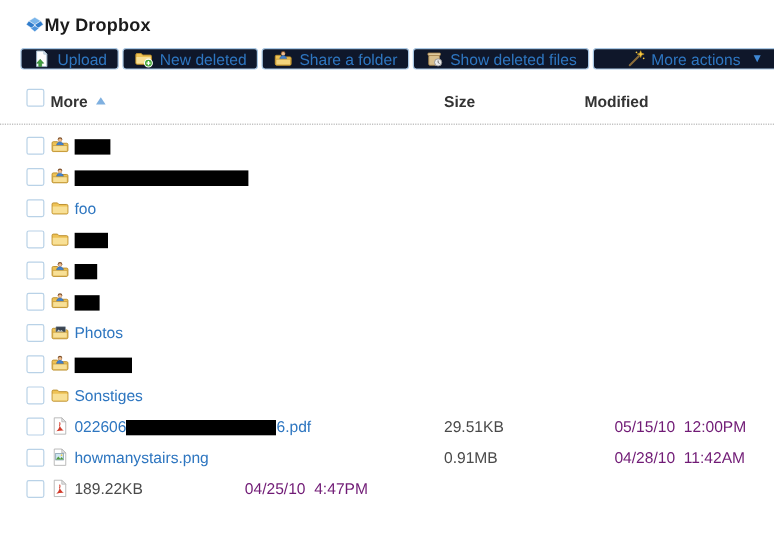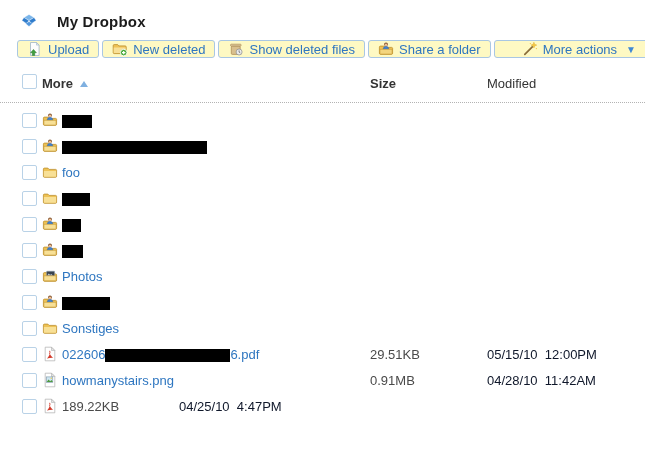--- a/index.html
+++ b/index.html
@@ -1,50 +1,50 @@
 <!DOCTYPE html>
 <html><head>
 <meta charset="utf-8">
 <style>
   html,body{margin:0;padding:0;background:#fff;}
   body{width:645px;height:451px;overflow:hidden;font-family:"Liberation Sans",sans-serif;color:#333;}
   .page{position:relative;width:645px;height:451px;}
 
   
-  .titlebar{display:flex;align-items:center;gap:20px;padding:11px 0 0 21px;height:20px;}
+  .titlebar{display:flex;align-items:center;gap:0;padding:11px 0 0 21px;height:20px;}
   .title{font-size:15px;font-weight:bold;color:#1b1b1b;letter-spacing:.2px;}
   .icon16{width:16px;height:16px;flex:0 0 16px;}
 
   
   .toolbar{display:flex;gap:3px;margin:9px 0 0 17px;}
-  .btn{display:flex;align-items:center;gap:5px;border:1px solid #a9c7e3;background:#fef9c3;
+  .btn{display:flex;align-items:center;gap:5px;border:1px solid #a9c7e3;background:#0f172a;
        border-radius:3px;padding:2px 9px;height:18px;font-family:"Liberation Sans",sans-serif;
        font-size:13px;color:#2e76c0;cursor:pointer;}
   .btn:last-child{padding:2px 27px;}
   .btn-label{white-space:nowrap;}
   .caret{font-size:10px;color:#3f88d4;margin-left:4px;}
 
   
   .table-header{display:flex;align-items:center;margin-top:16px;padding:0 0 9px 22px;
                 border-bottom:1px dotted #b3b3b3;}
   .h-check{width:20px;}
   .h-name{width:328px;font-size:13px;font-weight:bold;color:#333;display:flex;align-items:center;gap:7px;cursor:pointer;}
   .h-size{width:117px;font-size:13px;font-weight:bold;color:#333;cursor:pointer;}
-  .h-mod{flex:1;font-size:13px;font-weight:normal;color:#333;cursor:pointer;}
+  .h-mod{flex:1;font-size:13px;font-weight:bold;color:#333;cursor:pointer;}
   .sort-up{width:0;height:0;border-left:4px solid transparent;border-right:4px solid transparent;
            border-bottom:6px solid #7fb0e0;display:inline-block;}
 
   
   .rows{margin-top:4px;}
   .row{display:flex;align-items:center;height:26px;padding-left:22px;}
   .c-check{width:20px;display:flex;align-items:center;}
   .c-icon{width:20px;display:flex;align-items:center;}
   .c-name{width:308px;font-size:13px;white-space:nowrap;overflow:hidden;}
   .c-size{width:117px;font-size:13px;color:#4a4a4a;}
-  .c-mod{flex:1;font-size:13px;color:#0f172a;white-space:pre;}
+  .c-mod{flex:1;font-size:13px;color:#701a75;white-space:pre;margin-left:25px;}
   .cb{display:inline-block;width:13px;height:13px;background:#fff;border:1px solid #b9d2e7;border-radius:2px;cursor:pointer;}
   .name-link{color:#2e76c0;text-decoration:none;cursor:pointer;}
   .bar{display:inline-block;height:13px;background:#000;vertical-align:text-bottom;}
 </style>
 </head>
 <body>
 
 <svg width="0" height="0" style="position:absolute" aria-hidden="true">
   <defs>
     <symbol id="sym-dropbox" viewBox="0 0 16 16">
@@ -153,29 +153,29 @@
         <span class="btn-label">Upload</span>
       </button>
       <button class="btn">
         <svg class="icon16" viewBox="0 0 16 16">
           <use href="#sym-new-folder" xlink:href="#sym-new-folder"></use>
         </svg>
         <span class="btn-label">New deleted</span>
       </button>
       <button class="btn">
         <svg class="icon16" viewBox="0 0 16 16">
+          <use href="#sym-share-folder" xlink:href="#sym-share-folder"></use>
+        </svg>
+        <span class="btn-label">Share a folder</span>
+      </button>
+      <button class="btn">
+        <svg class="icon16" viewBox="0 0 16 16">
           <use href="#sym-deleted-files" xlink:href="#sym-deleted-files"></use>
         </svg>
         <span class="btn-label">Show deleted files</span>
-      </button>
-      <button class="btn">
-        <svg class="icon16" viewBox="0 0 16 16">
-          <use href="#sym-share-folder" xlink:href="#sym-share-folder"></use>
-        </svg>
-        <span class="btn-label">Share a folder</span>
       </button>
       <button class="btn">
         <svg class="icon16" viewBox="0 0 16 16">
           <use href="#sym-wand" xlink:href="#sym-wand"></use>
         </svg>
         <span class="btn-label">More actions</span>
         <span class="caret">▼</span>
       </button>
     </div>
 

